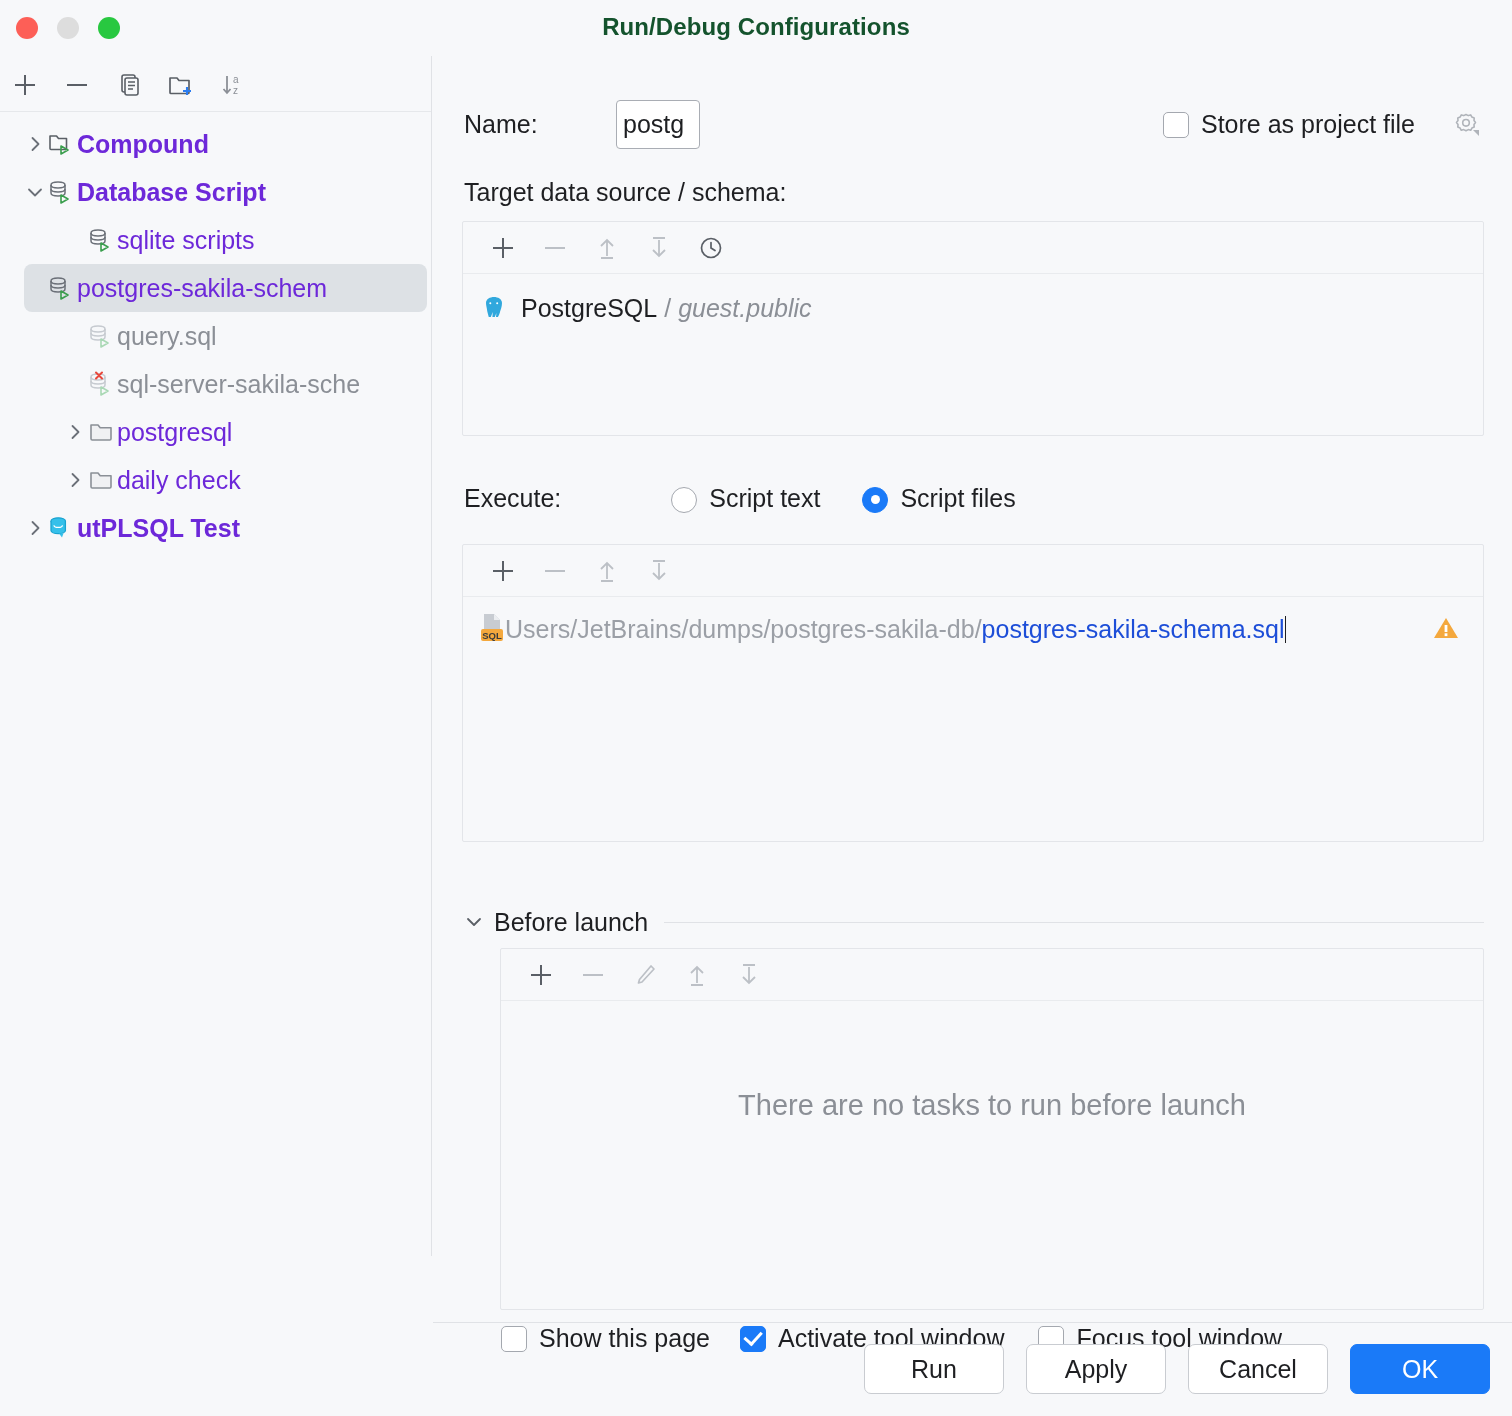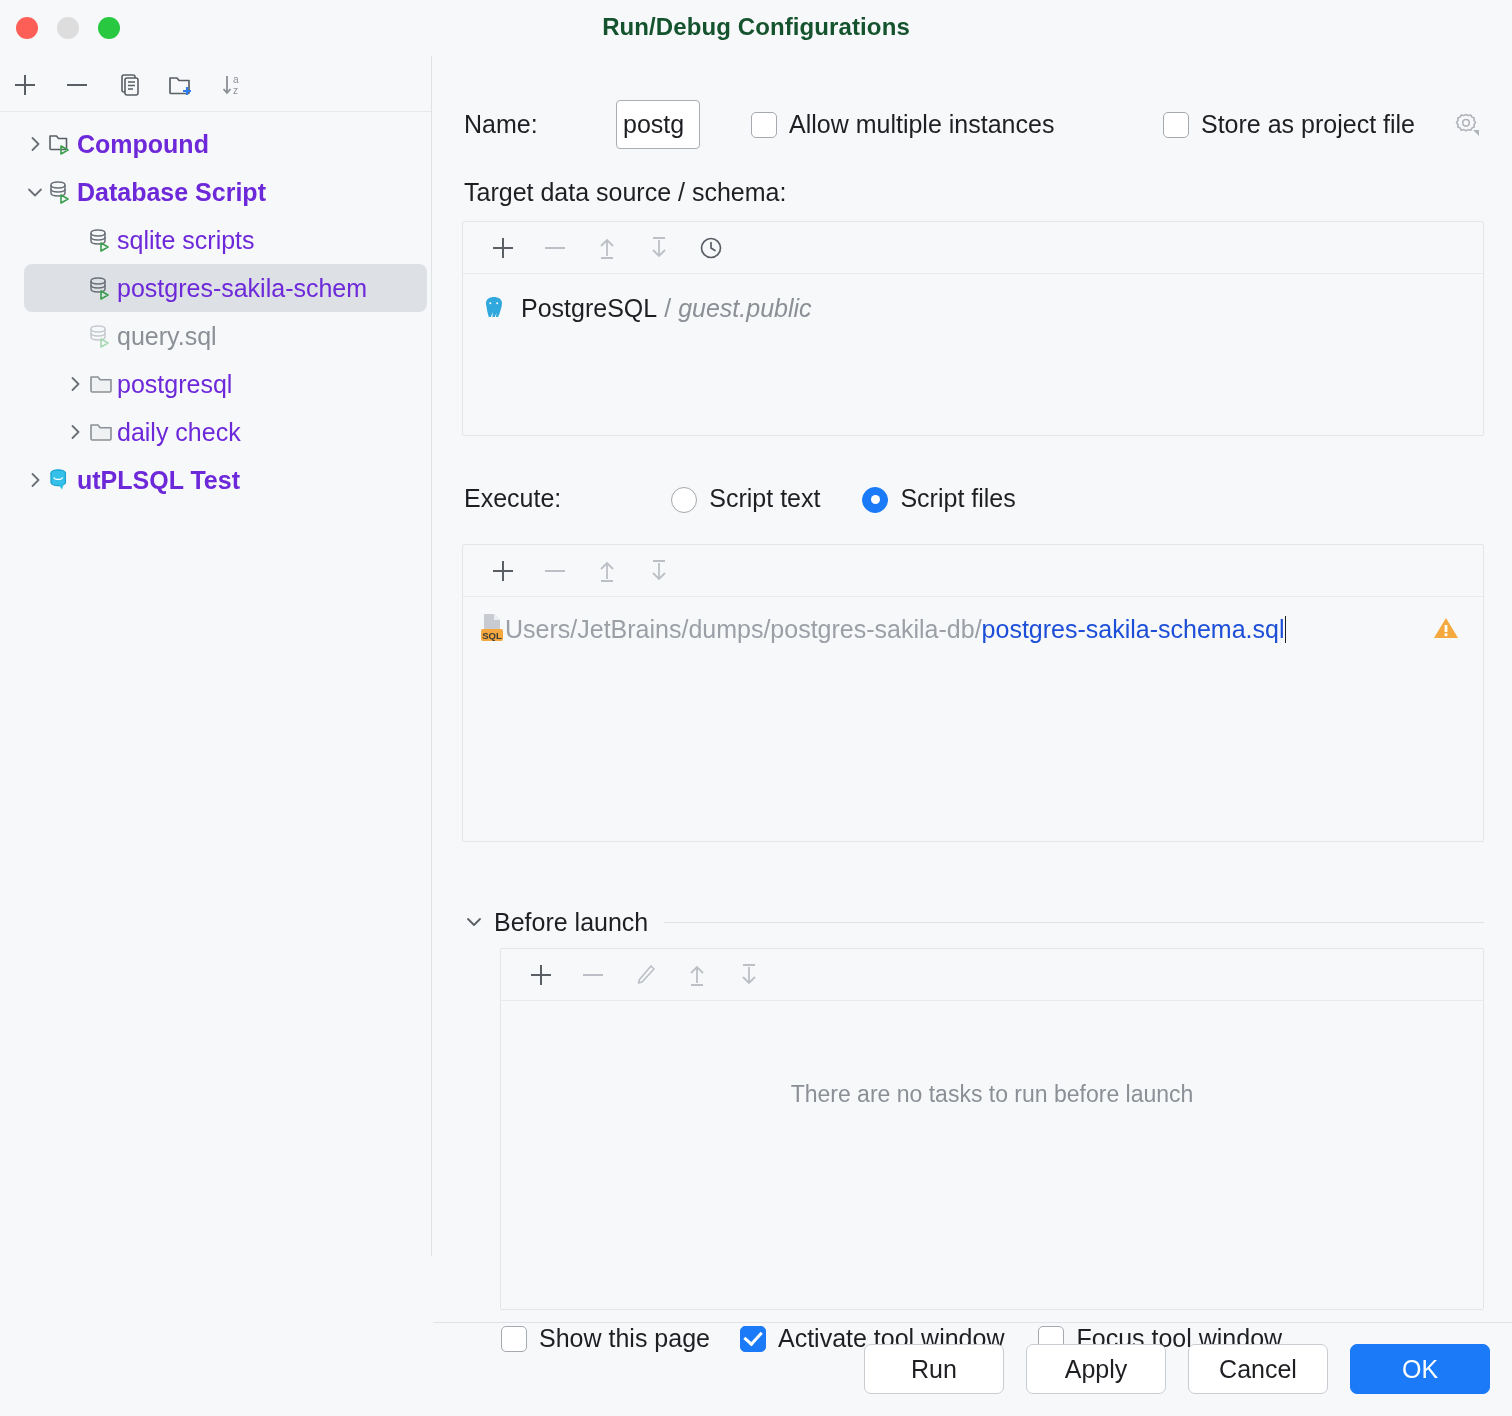--- a/index.html
+++ b/index.html
@@ -189,23 +189,23 @@
     position: absolute; left: 29px; top: 846px;
     width: 1022px; height: 40px;
     display: flex; align-items: center;
   }
   #bl-chevron { width: 24px; height: 24px; display: flex; align-items: center; justify-content: center; }
   #bl-title { font-size: 25px; color: #1e1f22; margin-left: 8px; }
   #bl-line { flex: 1; height: 1px; background: #e0e2e6; margin-left: 16px; }
 
   #bl-panel { left: 67px; top: 892px; width: 984px; height: 362px; }
   #bl-empty {
-    position: absolute; left: 0; right: 0; top: 132px;
+    position: absolute; left: 0; right: 0; top: 140px;
     text-align: center;
-    font-size: 23px; color: #8b8f96;
+    font-size: 29px; color: #8b8f96;
   }
 
   #bottom-checks {
     position: absolute; left: 68px; top: 1268px;
     display: flex; align-items: center;
   }
   #bottom-checks .cb-wrap { position: relative; }
   #cb-show-page    { margin-right: 30px; }
   #cb-activate-tw  { margin-right: 34px; }
 
@@ -312,21 +312,21 @@
           <span class="tree-icon">
             <svg width="30" height="30" viewBox="0 0 30 30">
               <path d="M5 8 c0-1.7 3.1-3 7-3 s7 1.3 7 3 -3.1 3 -7 3 -7-1.3 -7-3 Z" fill="none" stroke="#6b7078" stroke-width="1.5"></path>
               <path d="M5 8 v4 c0 1.7 3.1 3 7 3 s7-1.3 7-3 V8" fill="none" stroke="#6b7078" stroke-width="1.5"></path>
               <path d="M5 12 v4 c0 1.7 3.1 3 7 3 s7-1.3 7-3 v-4" fill="none" stroke="#6b7078" stroke-width="1.5"></path>
               <path d="M15 18 L22 22 L15 26 Z" fill="none" stroke="#3a9e4d" stroke-width="1.6" stroke-linejoin="round"></path>
             </svg>
           </span>
           <span class="tree-label">sqlite scripts</span>
         </div>
-        <div class="tree-row sel" style="padding-left: 40px;">
+        <div class="tree-row sel" style="">
           <span class="chev"></span>
           <span class="tree-icon">
             <svg width="30" height="30" viewBox="0 0 30 30">
               <path d="M5 8 c0-1.7 3.1-3 7-3 s7 1.3 7 3 -3.1 3 -7 3 -7-1.3 -7-3 Z" fill="none" stroke="#6b7078" stroke-width="1.5"></path>
               <path d="M5 8 v4 c0 1.7 3.1 3 7 3 s7-1.3 7-3 V8" fill="none" stroke="#6b7078" stroke-width="1.5"></path>
               <path d="M5 12 v4 c0 1.7 3.1 3 7 3 s7-1.3 7-3 v-4" fill="none" stroke="#6b7078" stroke-width="1.5"></path>
               <path d="M15 18 L22 22 L15 26 Z" fill="none" stroke="#3a9e4d" stroke-width="1.6" stroke-linejoin="round"></path>
             </svg>
           </span>
           <span class="tree-label">postgres-sakila-schem</span>
@@ -337,43 +337,56 @@
             <svg width="30" height="30" viewBox="0 0 30 30">
               <path d="M5 8 c0-1.7 3.1-3 7-3 s7 1.3 7 3 -3.1 3 -7 3 -7-1.3 -7-3 Z" fill="none" stroke="#c6cad0" stroke-width="1.5"></path>
               <path d="M5 8 v4 c0 1.7 3.1 3 7 3 s7-1.3 7-3 V8" fill="none" stroke="#c6cad0" stroke-width="1.5"></path>
               <path d="M5 12 v4 c0 1.7 3.1 3 7 3 s7-1.3 7-3 v-4" fill="none" stroke="#c6cad0" stroke-width="1.5"></path>
               <path d="M15 18 L22 22 L15 26 Z" fill="none" stroke="#a9d8b4" stroke-width="1.6" stroke-linejoin="round"></path>
             </svg>
           </span>
           <span class="tree-label dim">query.sql</span>
         </div>
         <div class="tree-row" style="padding-left: 64px;">
-          <span class="chev">
-            <svg width="22" height="22" viewBox="0 0 22 22">
-              <path d="M8.5 5 L14.5 11 L8.5 17" fill="none" stroke="#6b7078" stroke-width="1.8" stroke-linecap="round" stroke-linejoin="round"></path>
-            </svg>
-          </span>
-          <span class="tree-icon">
-            <svg width="30" height="30" viewBox="0 0 30 30">
-              <path d="M5 8 h7 l2.2 2.8 h10.8 v11 a1.2 1.2 0 0 1 -1.2 1.2 H6.2 A1.2 1.2 0 0 1 5 21.8 Z" fill="#f0f1f3" stroke="#8b9097" stroke-width="1.6" stroke-linejoin="round"></path>
-            </svg>
-          </span>
-          <span class="tree-label">postgresql</span>
+          <span class="chev"></span>
+          <span class="tree-icon">
+            <svg width="30" height="30" viewBox="0 0 30 30">
+              <path d="M5 8 c0-1.7 3.1-3 7-3 s7 1.3 7 3 -3.1 3 -7 3 -7-1.3 -7-3 Z" fill="none" stroke="#c6cad0" stroke-width="1.5"></path>
+              <path d="M5 8 v4 c0 1.7 3.1 3 7 3 s7-1.3 7-3 V8" fill="none" stroke="#c6cad0" stroke-width="1.5"></path>
+              <path d="M5 12 v4 c0 1.7 3.1 3 7 3 s7-1.3 7-3 v-4" fill="none" stroke="#c6cad0" stroke-width="1.5"></path>
+              <path d="M15 18 L22 22 L15 26 Z" fill="none" stroke="#a9d8b4" stroke-width="1.6" stroke-linejoin="round"></path>
+              <path d="M10 3.5 L16 9.5 M16 3.5 L10 9.5" stroke="#e8483c" stroke-width="2" stroke-linecap="round"></path>
+            </svg>
+          </span>
+          <span class="tree-label dim">sql-server-sakila-sche</span>
         </div>
         <div class="tree-row" style="padding-left: 64px;">
           <span class="chev">
             <svg width="22" height="22" viewBox="0 0 22 22">
               <path d="M8.5 5 L14.5 11 L8.5 17" fill="none" stroke="#6b7078" stroke-width="1.8" stroke-linecap="round" stroke-linejoin="round"></path>
             </svg>
           </span>
           <span class="tree-icon">
             <svg width="30" height="30" viewBox="0 0 30 30">
               <path d="M5 8 h7 l2.2 2.8 h10.8 v11 a1.2 1.2 0 0 1 -1.2 1.2 H6.2 A1.2 1.2 0 0 1 5 21.8 Z" fill="#f0f1f3" stroke="#8b9097" stroke-width="1.6" stroke-linejoin="round"></path>
             </svg>
           </span>
+          <span class="tree-label">postgresql</span>
+        </div>
+        <div class="tree-row" style="padding-left: 64px;">
+          <span class="chev">
+            <svg width="22" height="22" viewBox="0 0 22 22">
+              <path d="M8.5 5 L14.5 11 L8.5 17" fill="none" stroke="#6b7078" stroke-width="1.8" stroke-linecap="round" stroke-linejoin="round"></path>
+            </svg>
+          </span>
+          <span class="tree-icon">
+            <svg width="30" height="30" viewBox="0 0 30 30">
+              <path d="M5 8 h7 l2.2 2.8 h10.8 v11 a1.2 1.2 0 0 1 -1.2 1.2 H6.2 A1.2 1.2 0 0 1 5 21.8 Z" fill="#f0f1f3" stroke="#8b9097" stroke-width="1.6" stroke-linejoin="round"></path>
+            </svg>
+          </span>
           <span class="tree-label">daily check</span>
         </div>
         <div class="tree-row" style="padding-left: 24px;">
           <span class="chev">
             <svg width="22" height="22" viewBox="0 0 22 22">
               <path d="M8.5 5 L14.5 11 L8.5 17" fill="none" stroke="#6b7078" stroke-width="1.8" stroke-linecap="round" stroke-linejoin="round"></path>
             </svg>
           </span>
           <span class="tree-icon">
             <svg width="30" height="30" viewBox="0 0 30 30">
@@ -389,24 +402,20 @@
 
   </div>
 
   <div id="content">
 
     <div class="row-name">
       <span id="name-label">Name:</span>
       <input id="name-input" type="text" value="postg" style="">
     </div>
 
-    <div class="cb-wrap" id="cb-allow-multiple">
-      <span class="cbox"></span>
-      <span class="cb-label">Allow multiple instances</span>
-    </div>
 
     <div class="cb-wrap" id="cb-store-project">
       <span class="cbox"></span>
       <span class="cb-label">Store as project file</span>
     </div>
 
     <div id="store-gear">
       <svg width="30" height="30" viewBox="0 0 30 30">
         <path d="M15 6.5 l2.3 1.1 2.4-.7 1.2 2.2 2.3 1 -.2 2.5 1.5 2 -1.5 2 .2 2.5 -2.3 1 -1.2 2.2 -2.4-.7 -2.3 1.1 -2.3-1.1 -2.4.7 -1.2-2.2 -2.3-1 .2-2.5 -1.5-2 1.5-2 -.2-2.5 2.3-1 1.2-2.2 2.4.7 Z" fill="none" stroke="#b0b4ba" stroke-width="1.6" stroke-linejoin="round"></path>
         <circle cx="15" cy="14.8" r="3.3" fill="none" stroke="#b0b4ba" stroke-width="1.6"></circle>

